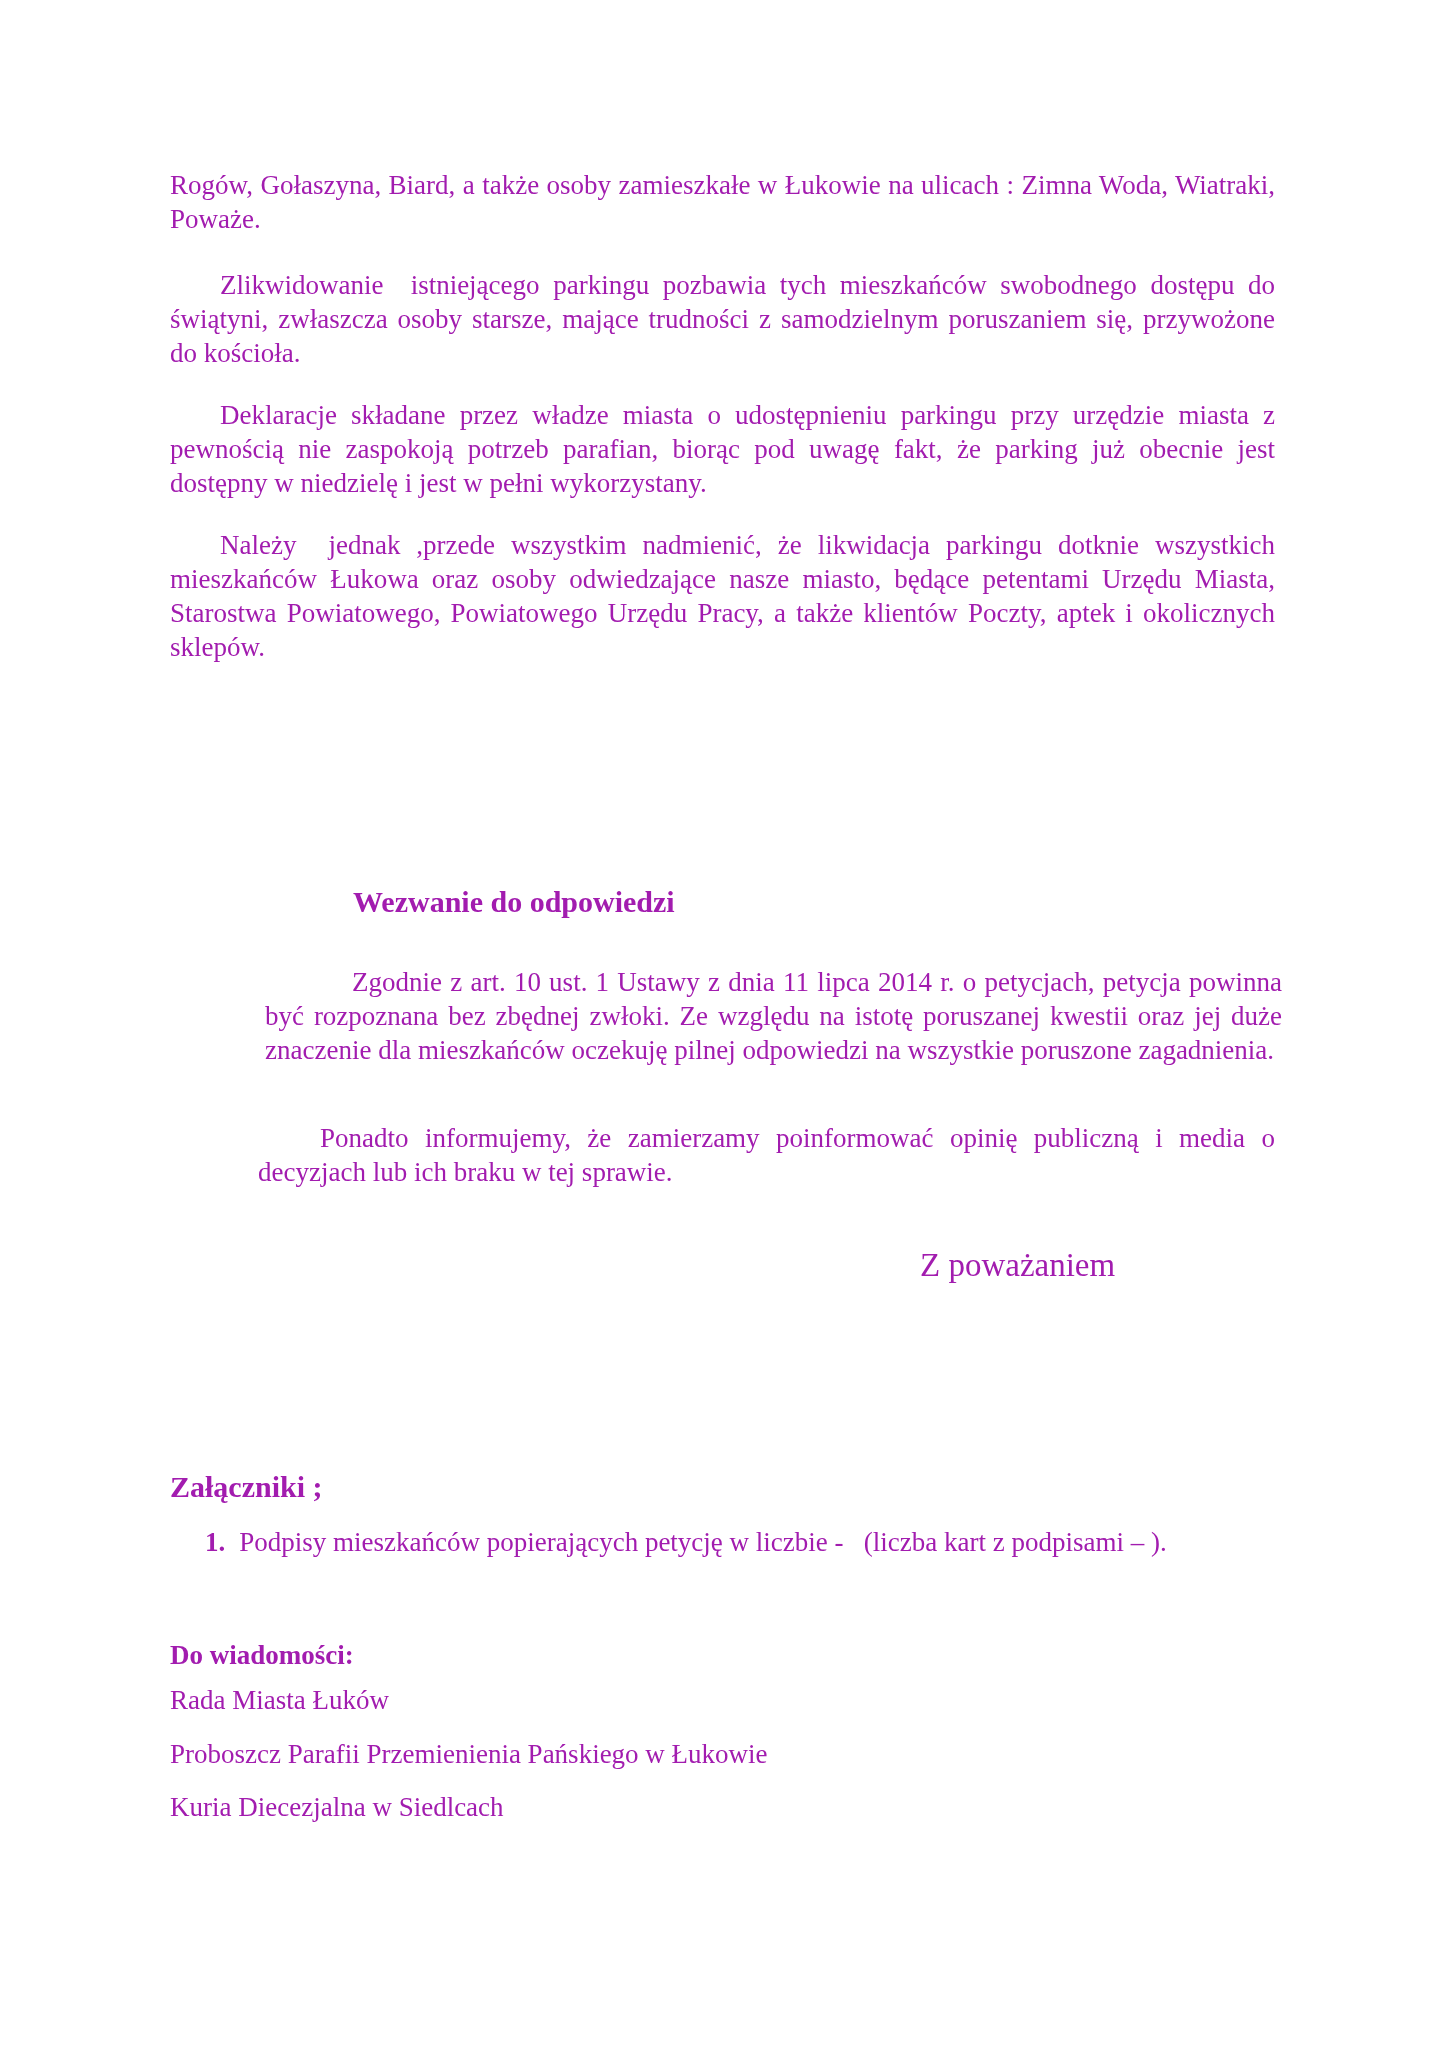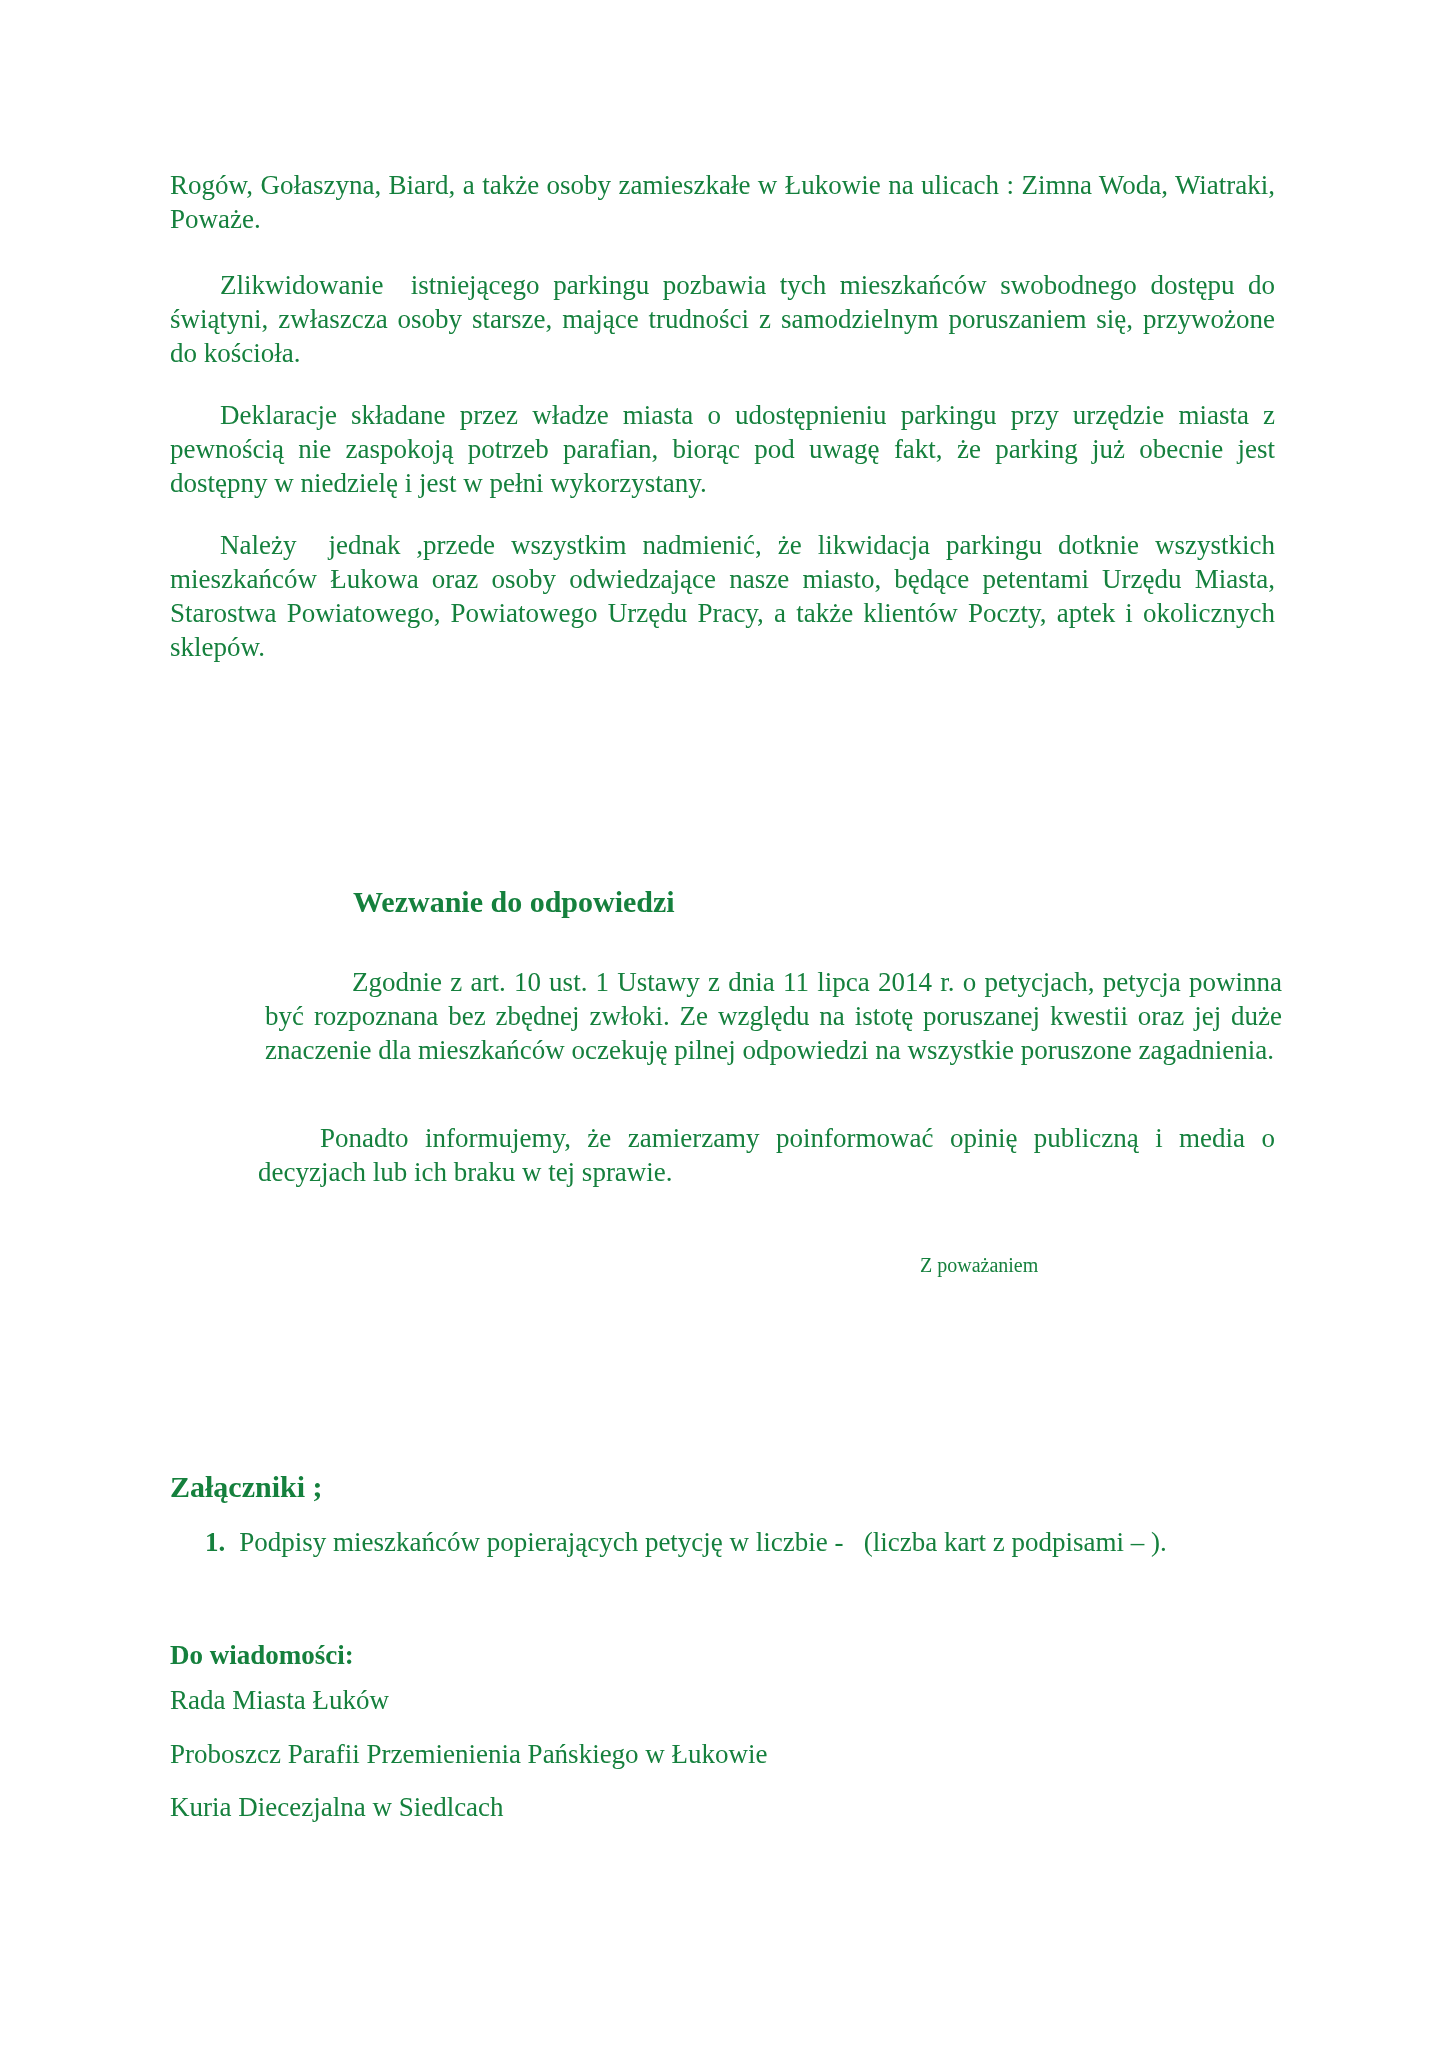--- a/index.html
+++ b/index.html
@@ -2,21 +2,21 @@
 <html><head>
 <meta charset="utf-8">
 <style>
   html, body { margin: 0; padding: 0; background: #e8e8e8; }
   .page {
     position: relative;
     width: 1448px;
     height: 2048px;
     background: #ffffff;
     font-family: "Liberation Serif", "DejaVu Serif", serif;
-    color: #15803d;
+    color: #a21caf;
     overflow: hidden;
     text-decoration: underline;
   }
   .blk { position: absolute; margin: 0; }
   .para {
     left: 170px;
     width: 1105px;
     font-size: 27px;
     line-height: 34px;
     text-align: justify;
@@ -43,21 +43,21 @@
   .subhead-bold {
     font-size: 27px;
     font-weight: bold;
     line-height: 34px;
   }
   .plain-line {
     font-size: 27px;
     line-height: 34px;
   }
   .closing {
-    font-size: 20px;
+    font-size: 33px;
     line-height: 34px;
   }
   .attach-item {
     left: 170px;
     width: 1105px;
     display: flex;
     align-items: baseline;
     padding-left: 35px;
     box-sizing: border-box;
     font-size: 27px;

